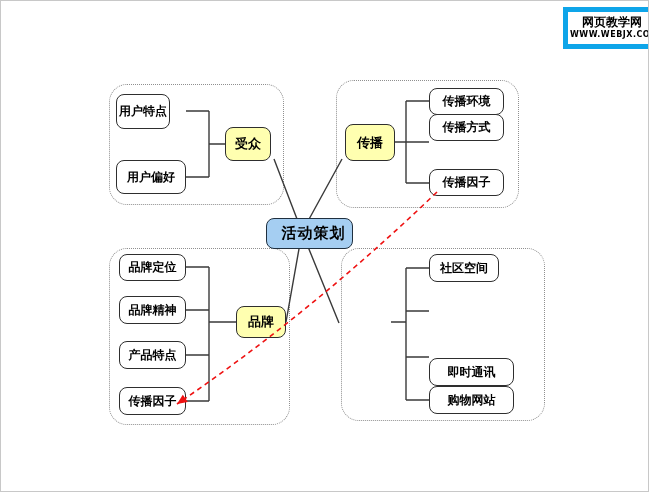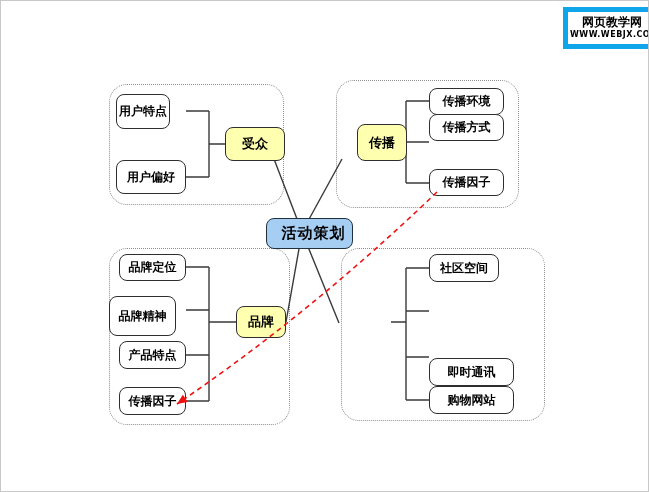--- a/index.html
+++ b/index.html
@@ -39,29 +39,29 @@
       <path d="M185,266 H208 M185,309 H208 M185,354 H208 M185,400 H208 M208,266 V400 M208,321 H235"></path>
 
       <path d="M390,321 H405 M405,267 V399 M405,267 H428 M405,310 H428 M405,356 H428 M405,399 H428"></path>
 
       <path d="M273,158 L301,231 M341,158 L301,231 M285,321 L301,231 M338,322 L301,231"></path>
     </g>
   </svg>
 
   <div class="node" style="left:115px;top:93px;width:54px;height:35px">用户特点</div>
   <div class="node" style="left:115px;top:159px;width:70px;height:34px">用户偏好</div>
-  <div class="node topic" style="left:224px;top:126px;width:60px;height:34px">受众</div>
+  <div class="node topic" style="left:224px;top:126px;width:46px;height:34px">受众</div>
 
-  <div class="node topic" style="left:356px;top:123px;width:50px;height:37px">传播</div>
+  <div class="node topic" style="left:344px;top:123px;width:50px;height:37px">传播</div>
   <div class="node" style="left:428px;top:87px;width:75px;height:27px">传播环境</div>
   <div class="node" style="left:428px;top:113px;width:75px;height:27px">传播方式</div>
   <div class="node" style="left:428px;top:168px;width:75px;height:27px">传播因子</div>
 
   <div class="node" style="left:118px;top:253px;width:67px;height:27px">品牌定位</div>
-  <div class="node" style="left:108px;top:295px;width:67px;height:40px">品牌精神</div>
+  <div class="node" style="left:118px;top:295px;width:67px;height:28px">品牌精神</div>
   <div class="node" style="left:118px;top:340px;width:67px;height:28px">产品特点</div>
   <div class="node" style="left:118px;top:386px;width:67px;height:28px">传播因子</div>
   <div class="node topic" style="left:235px;top:305px;width:50px;height:32px">品牌</div>
 
   <div class="node" style="left:428px;top:253px;width:70px;height:28px">社区空间</div>
   <div class="node" style="left:428px;top:357px;width:85px;height:28px">即时通讯</div>
   <div class="node" style="left:428px;top:385px;width:85px;height:28px">购物网站</div>
 
   <div class="node center" style="left:265px;top:217px;width:87px;height:31px">活动策划</div>
 

